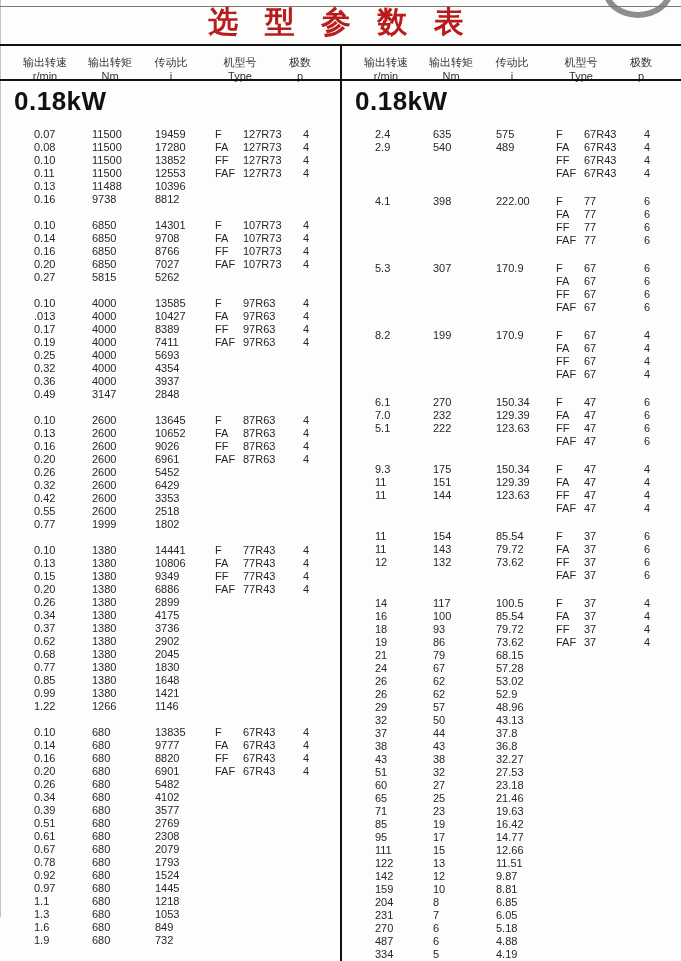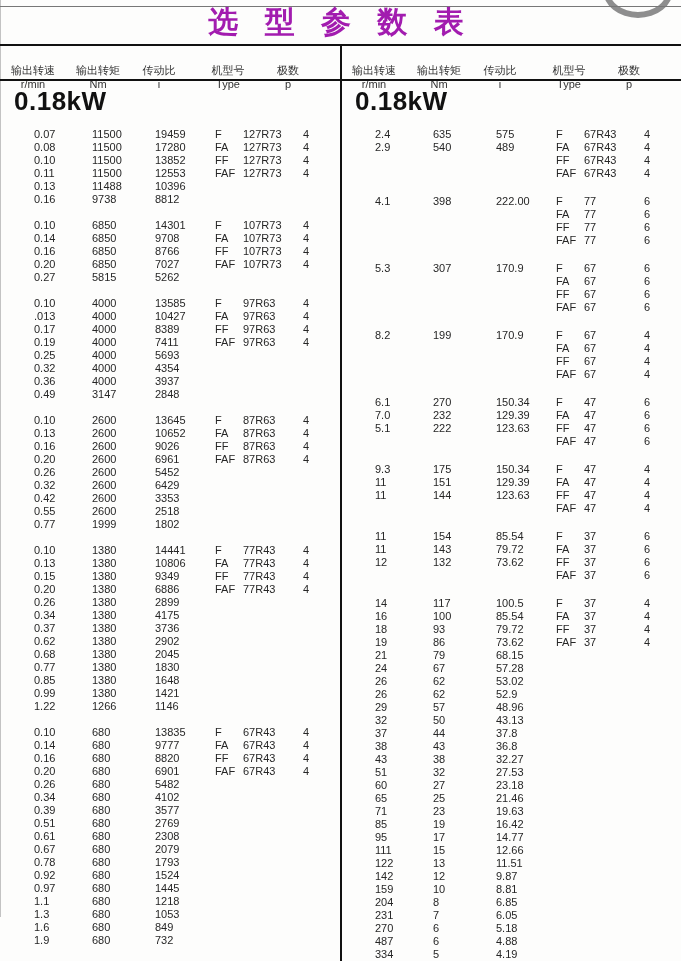--- a/index.html
+++ b/index.html
@@ -20,27 +20,28 @@
   .edge-left{left:1px;top:44px;width:1px;height:917px;background:#c3c3c3;}
   .corner-arc{
     position:absolute;left:603px;top:-38px;width:58px;height:44px;
     border:6px solid #8e8e8e;border-radius:50%;
     background:transparent;
   }
   .doc-title{
     position:absolute;left:0;top:2px;width:681px;
     text-align:center;
     font-size:30px;font-weight:bold;letter-spacing:9px;
-    color:#a21caf;white-space:nowrap;
+    color:#b91c1c;white-space:nowrap;
   }
   
   .header-half{
-    position:absolute;top:63px;height:31px;width:340px;
+    position:absolute;top:55px;height:31px;width:340px;
     display:grid;
     grid-template-columns:66px 64px 58px 80px 40px;
+    padding-left:12px;
     box-sizing:border-box;
   }
   .header-half.right{left:341px;}
   .hcell{text-align:center;font-size:11px;line-height:14px;color:#333;}
   .hcell .cn{display:block;}
   .hcell .unit{display:block;}
   
   .col{
     position:absolute;top:82px;width:340px;
   }

